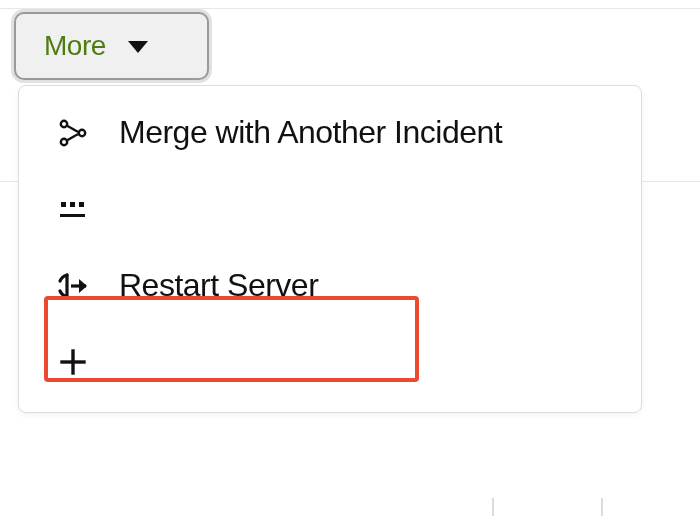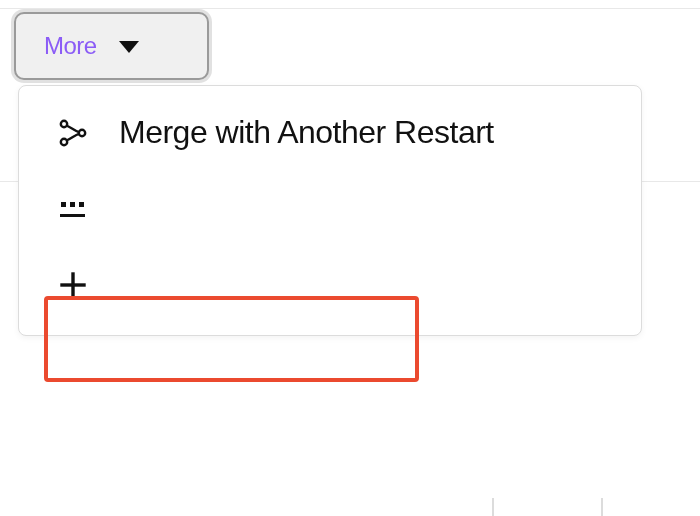--- a/index.html
+++ b/index.html
@@ -37,23 +37,23 @@
     border: 2px solid #9a9a9a;
     border-radius: 10px;
     box-shadow: 0 0 0 3px rgba(120,120,120,0.22);
     display: flex;
     align-items: center;
     padding-left: 28px;
     gap: 22px;
     cursor: pointer;
   }
   .more-button .label {
-    font-size: 24px;
+    font-size: 28px;
     font-weight: 400;
-    color: #8b5cf6;
+    color: #4d7c0f;
     letter-spacing: -0.5px;
   }
   .more-button .caret {
     width: 0;
     height: 0;
     border-left: 10px solid transparent;
     border-right: 10px solid transparent;
     border-top: 12px solid #111;
     margin-top: 2px;
   }
@@ -128,34 +128,46 @@
   <div class="menu-item">
     <span class="icon-slot">
       <svg width="30" height="30" viewBox="0 0 30 30">
         <circle cx="6" cy="6" r="3.2" fill="none" stroke="#111" stroke-width="2.4"></circle>
         <circle cx="6" cy="24" r="3.2" fill="none" stroke="#111" stroke-width="2.4"></circle>
         <circle cx="24" cy="15" r="3.2" fill="none" stroke="#111" stroke-width="2.4"></circle>
         <path d="M8.5 7.5 C 14 10, 17 13, 21 14.2" fill="none" stroke="#111" stroke-width="2.4"></path>
         <path d="M8.5 22.5 C 14 20, 17 17, 21 15.8" fill="none" stroke="#111" stroke-width="2.4"></path>
       </svg>
     </span>
-    <span class="item-label">Merge with Another Restart</span>
+    <span class="item-label">Merge with Another Incident</span>
   </div>
 
   <div class="menu-item">
     <span class="icon-slot">
       <svg width="30" height="26" viewBox="0 0 30 26">
         <rect x="3" y="6" width="5" height="5" fill="#111"></rect>
         <rect x="12" y="6" width="5" height="5" fill="#111"></rect>
         <rect x="21" y="6" width="5" height="5" fill="#111"></rect>
         <rect x="2" y="18" width="25" height="3" fill="#111"></rect>
       </svg>
     </span>
   </div>
 
+  <div class="menu-item">
+    <span class="icon-slot">
+      <svg width="32" height="30" viewBox="0 0 32 30">
+        <path d="M10 4 L10 26" stroke="#111" stroke-width="3.2" fill="none" stroke-linecap="round"></path>
+        <path d="M10 4 A 11 11 0 0 0 3 10" stroke="#111" stroke-width="3.2" fill="none" stroke-linecap="round"></path>
+        <path d="M10 26 A 11 11 0 0 1 3 20" stroke="#111" stroke-width="3.2" fill="none" stroke-linecap="round"></path>
+        <path d="M14 15 L29 15" stroke="#111" stroke-width="3.2" fill="none"></path>
+        <path d="M22 8 L30 15 L22 22 Z" fill="#111"></path>
+      </svg>
+    </span>
+    <span class="item-label">Restart Server</span>
+  </div>
 
   <div class="menu-item">
     <span class="icon-slot">
       <svg width="28" height="28" viewBox="0 0 28 28">
         <path d="M14 3 L14 25" stroke="#111" stroke-width="3.4" stroke-linecap="square"></path>
         <path d="M3 14 L25 14" stroke="#111" stroke-width="3.4" stroke-linecap="square"></path>
       </svg>
     </span>
   </div>
 

